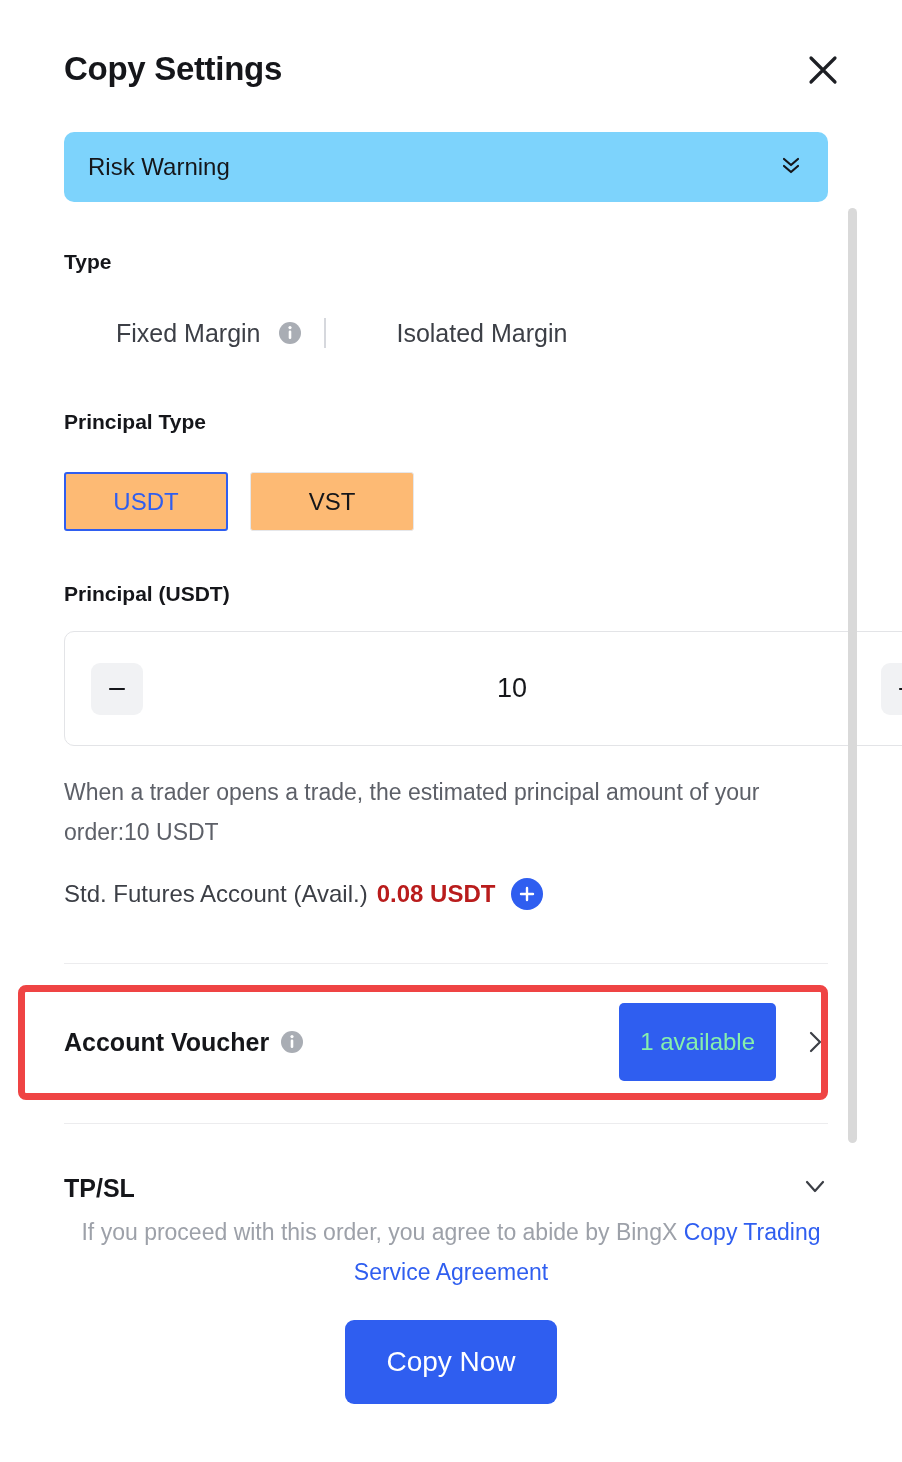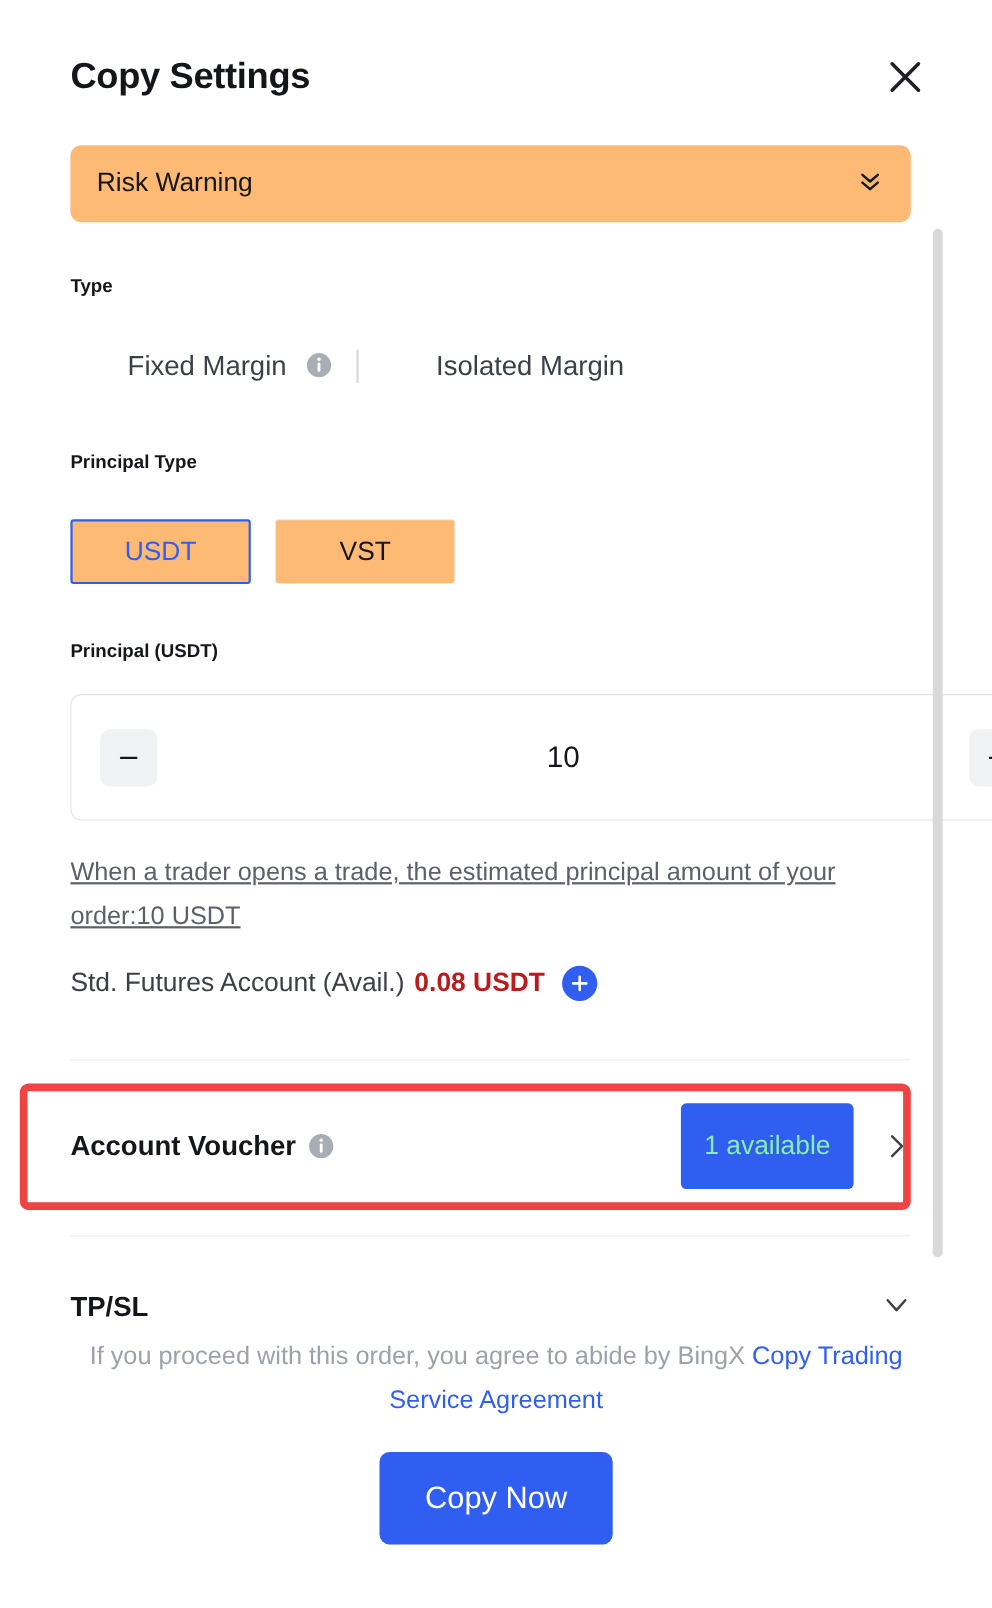--- a/index.html
+++ b/index.html
@@ -74,39 +74,39 @@
     border-radius: 6px;
   }
 
   
   .risk-banner {
     position: absolute;
     left: 64px;
     top: 22px;
     width: 764px;
     height: 70px;
-    background: #fdba74;
+    background: #7dd3fc;
     border-radius: 10px;
     display: flex;
     align-items: center;
     padding: 0 24px;
     cursor: pointer;
   }
   .risk-label {
     font-size: 24px;
     color: #15161a;
     flex: 1;
   }
   .dbl-chevron { display: block; }
 
   
   .section-title {
     position: absolute;
     left: 64px;
-    font-size: 17px;
+    font-size: 21px;
     font-weight: 700;
     color: #15161a;
   }
 
   
   .type-title { top: 140px; }
   .type-row {
     position: absolute;
     left: 68px;
     top: 208px;
@@ -198,21 +198,20 @@
   }
 
   .hint-text {
     position: absolute;
     left: 64px;
     top: 662px;
     width: 740px;
     font-size: 23px;
     line-height: 40px;
     color: #5d6068;
-    text-decoration: underline;
   }
 
   .avail-row {
     position: absolute;
     left: 64px;
     top: 768px;
     display: flex;
     align-items: center;
     font-size: 24px;
     color: #3c3f46;

